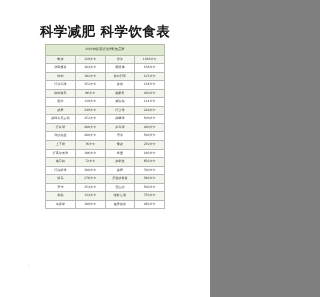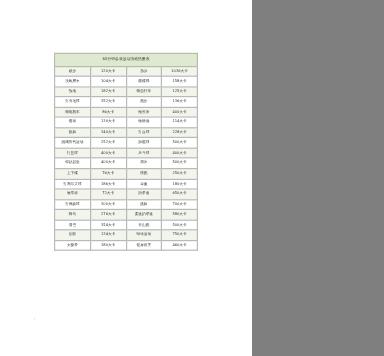--- a/index.html
+++ b/index.html
@@ -80,20 +80,21 @@
     font-size: 3px;
     color: #d8d8d8;
     line-height: 4px;
   }
 </style>
 </head>
 <body>
 
 <div id="page">
 
+  <div id="doc-title">科学减肥  科学饮食表</div>
 
   <table id="calorie-table">
     <thead>
       <tr>
         <th colspan="4">60分钟各项运动消耗热量表</th>
       </tr>
     </thead>
     <tbody id="table-body">
         <tr>
           <td class="col-act">散步</td>

